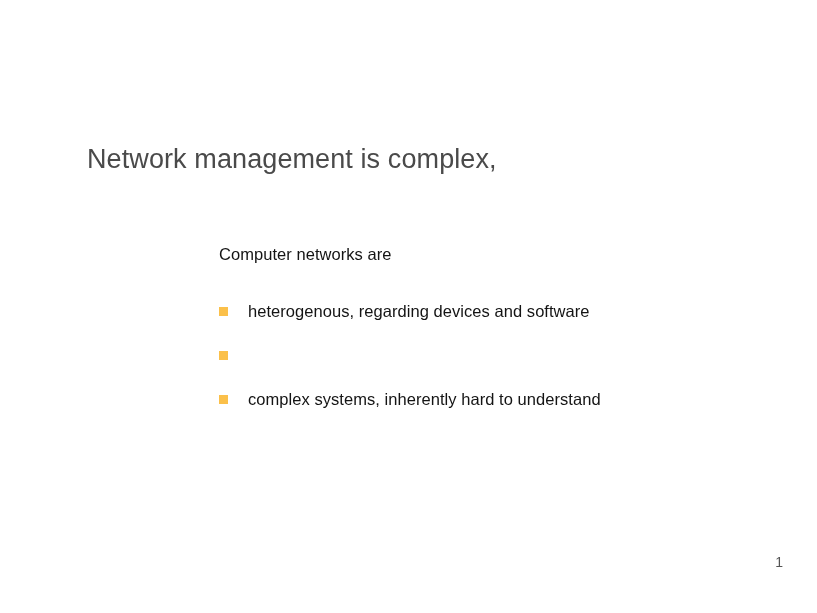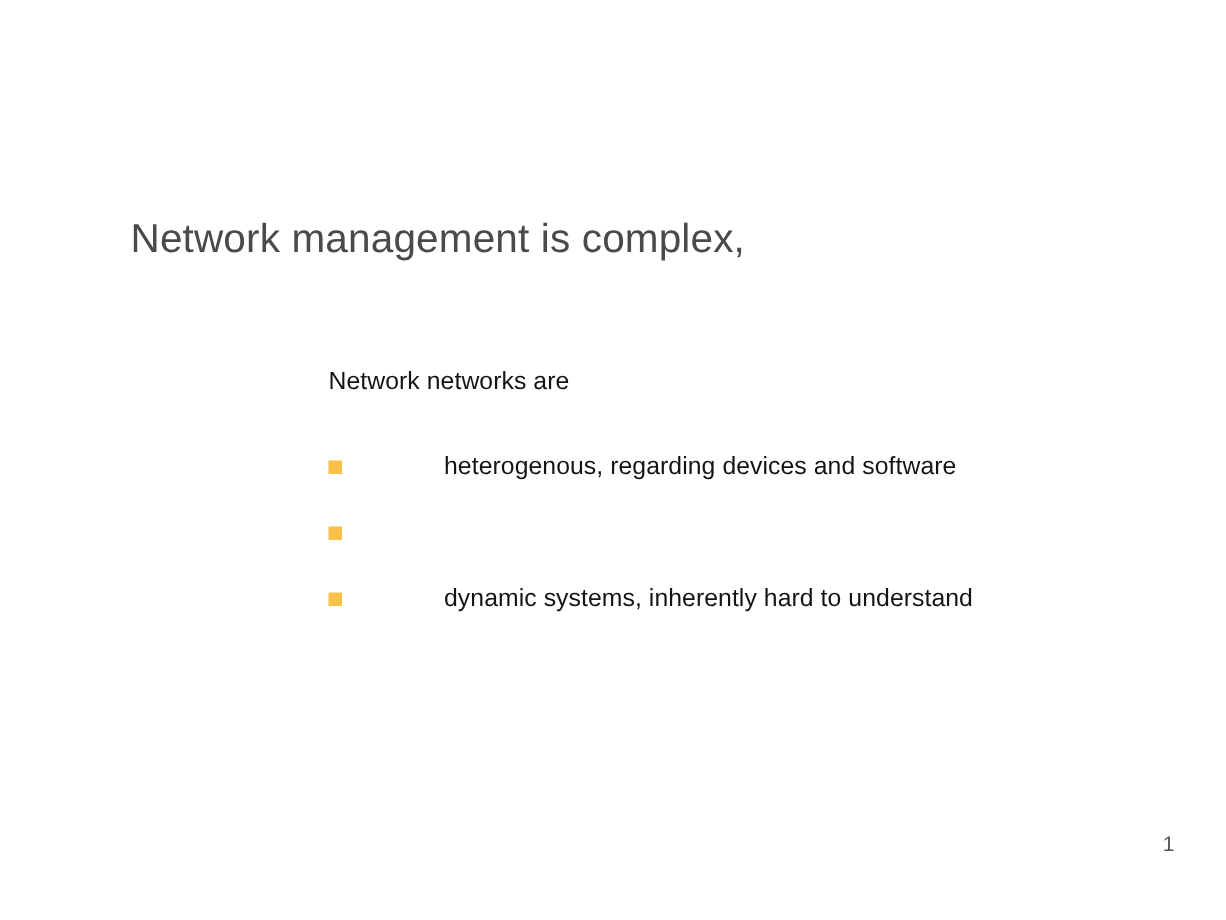--- a/index.html
+++ b/index.html
@@ -71,21 +71,20 @@
     width: 9px;
     height: 9px;
     background: #fbc04a;
   }
   .bullet-text {
     color: #141414;
     font-size: 16.5px;
     font-weight: 400;
     line-height: 22px;
     letter-spacing: 0.05px;
-    margin-left: 48px;
   }
 
   
   .page-number {
     position: absolute;
     right: 34px;
     bottom: 43px;
     color: #555555;
     font-size: 14px;
     font-weight: 400;
@@ -96,36 +95,36 @@
 <body>
 
 <div class="slide">
 
   <div class="slide-title">
     <span class="title-line">Network management is complex,</span>
   </div>
 
   <div class="body-block">
 
-    <div class="body-lead">Network networks are</div>
+    <div class="body-lead">Computer networks are</div>
 
     <ul class="bullet-list">
 
       <li class="bullet-item">
         <span class="bullet-marker"></span>
         <span class="bullet-text">heterogenous, regarding devices and software</span>
       </li>
 
       <li class="bullet-item">
         <span class="bullet-marker"></span>
       </li>
 
       <li class="bullet-item">
         <span class="bullet-marker"></span>
-        <span class="bullet-text">dynamic systems, inherently hard to understand</span>
+        <span class="bullet-text">complex systems, inherently hard to understand</span>
       </li>
 
     </ul>
   </div>
 
   <div class="page-number">1</div>
 
 </div>
 
 </body></html>

